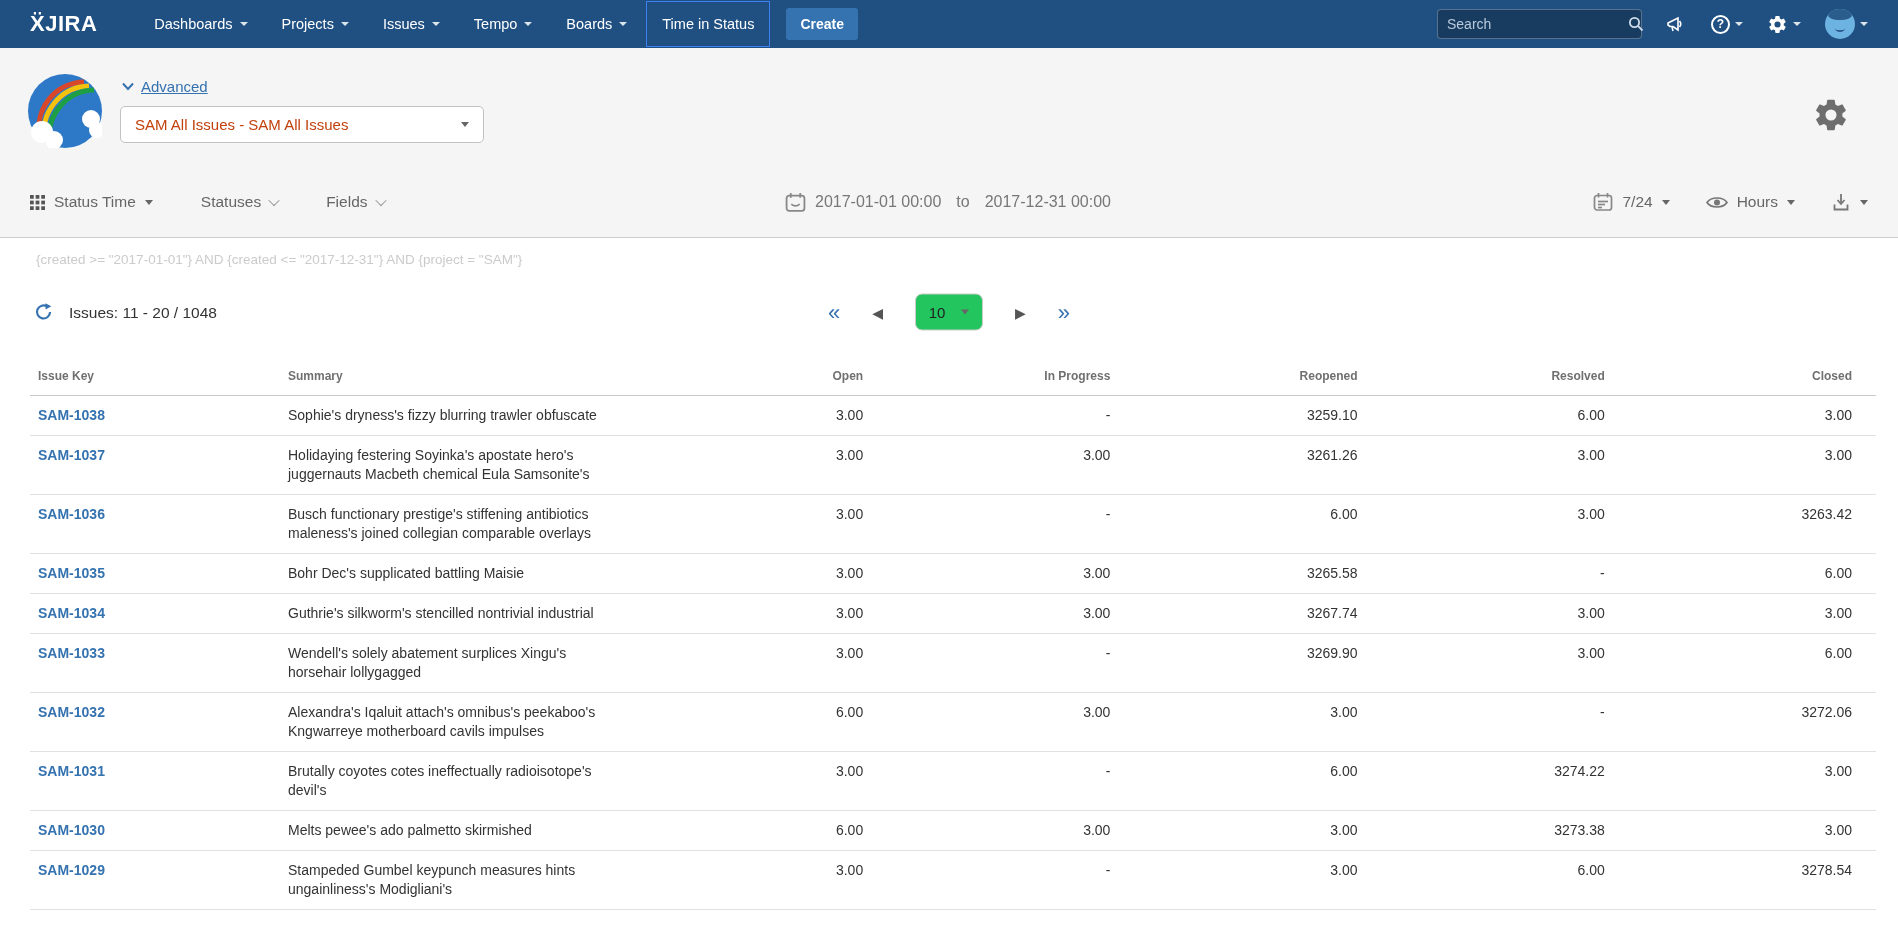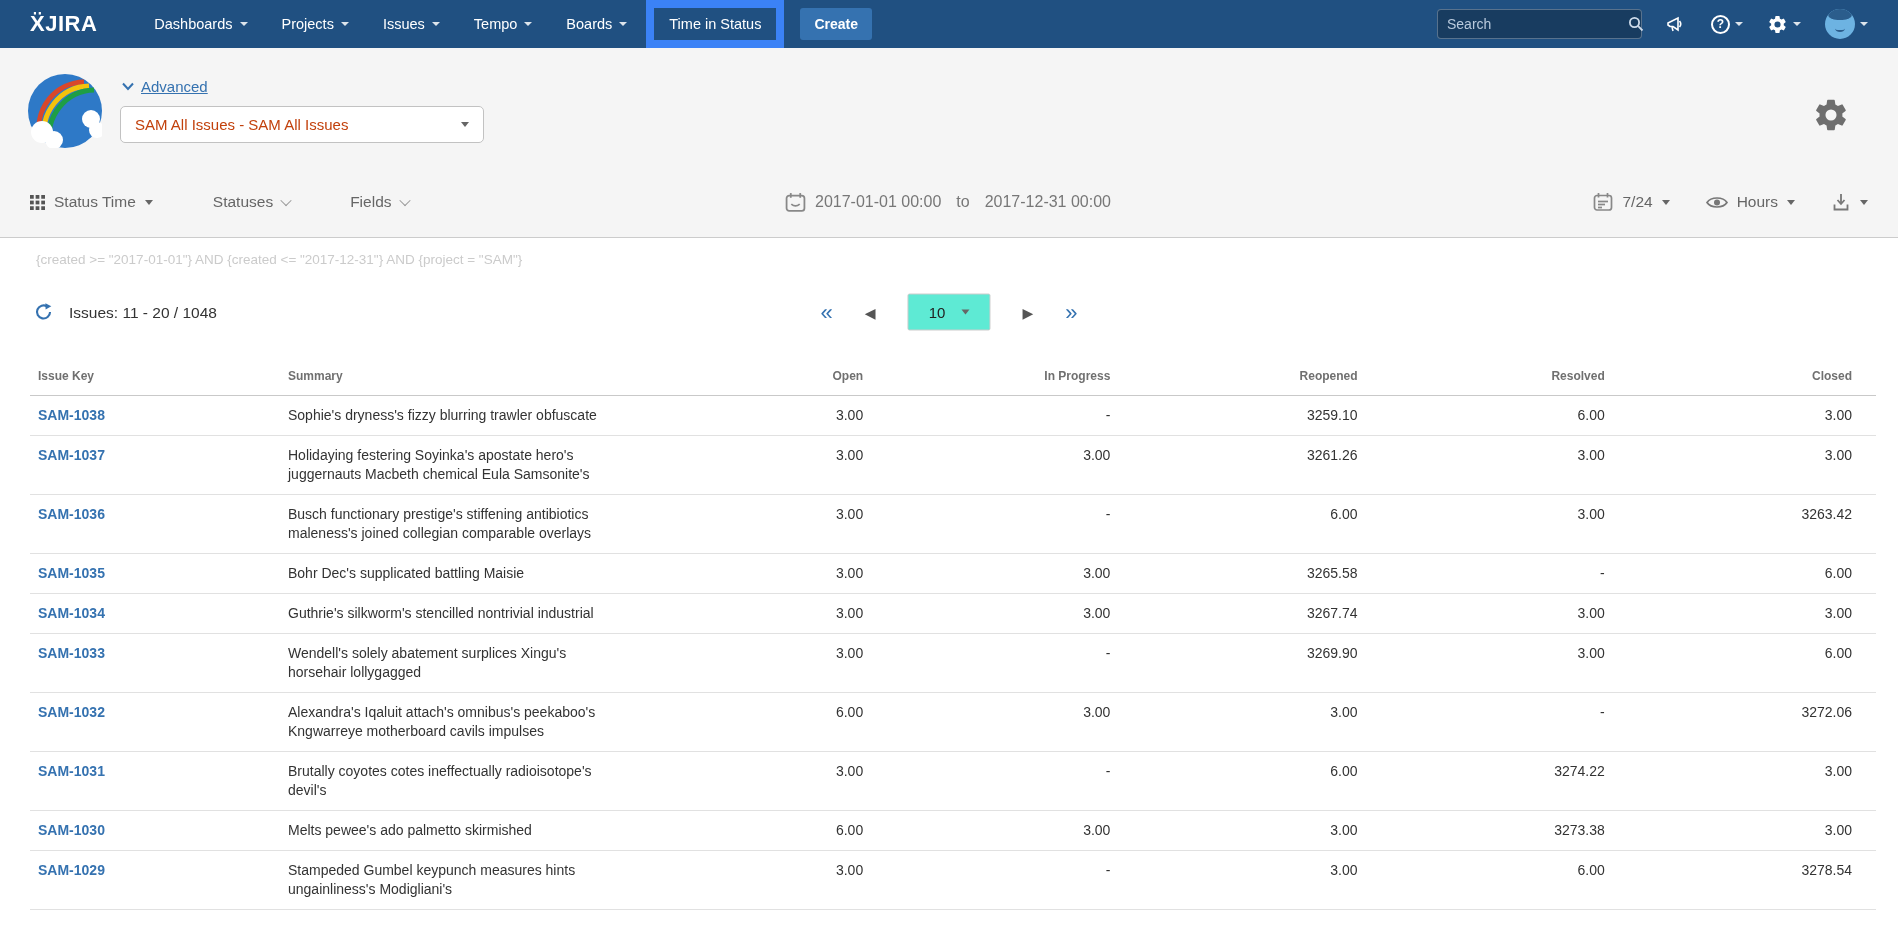--- a/index.html
+++ b/index.html
@@ -7,21 +7,21 @@
               font-family:"Liberation Sans", sans-serif; }
 
   
   .navbar { height:48px; background:#205081; display:flex; align-items:center;
             padding:0 30px; color:#fff; }
   .brand { display:flex; align-items:center; font-weight:bold; font-size:22px;
            letter-spacing:.5px; margin-right:40px; cursor:pointer; }
   .nav-items { display:flex; align-items:center; height:36px; }
   .nav-item { padding:0 17px; height:48px; display:flex; align-items:center; gap:7px;
               font-size:14.5px; cursor:pointer; white-space:nowrap; }
-  .nav-item.highlighted { border:8px solid #3b82f6; height:46px; margin:4px 2px; padding:16px 15px; }
+  .nav-item.highlighted { border:1px solid #3b82f6; height:46px; margin:4px 2px; padding:16px 15px; }
   .caret-w { width:0;height:0;border-left:4px solid transparent;border-right:4px solid transparent;
              border-top:4px solid rgba(255,255,255,.85); display:inline-block; }
   .create-btn { background:#3572b0; color:#fff; font-weight:bold; font-size:14px;
                 border:none; border-radius:3px; padding:8px 14px; margin-left:14px; cursor:pointer; }
   .nav-right { margin-left:auto; display:flex; align-items:center; gap:24px; }
   .search-box { display:flex; align-items:center; width:205px; height:30px; border-radius:4px;
                 background:rgba(0,0,0,.25); border:1px solid rgba(255,255,255,.28); padding:0 9px; }
   .search-box input { flex:1; background:transparent; border:none; outline:none;
                       color:#fff; font-size:14px; font-family:inherit; }
   .search-box input::placeholder { color:#b9cadd; }
@@ -46,41 +46,41 @@
   .filter-select { position:absolute; left:120px; top:58px; width:364px; height:37px; background:#fff;
                    border:1px solid #c2c2c2; border-radius:5px; display:flex; align-items:center;
                    justify-content:space-between; padding:0 14px; font-size:15px; color:#c2410c;
                    cursor:pointer; }
   .caret-d { width:0;height:0;border-left:4.5px solid transparent;border-right:4.5px solid transparent;
              border-top:5px solid #666; display:inline-block; }
   .big-gear { position:absolute; right:48px; top:48px; cursor:pointer; }
 
   .toolbar { position:absolute; left:0; right:0; top:132px; height:44px; display:flex;
              align-items:center; padding:0 30px; color:#666; font-size:15.5px; }
-  .toolbar-left { display:flex; align-items:flex-end; gap:60px; }
+  .toolbar-left { display:flex; align-items:flex-end; gap:48px; }
   .tool-item { display:flex; align-items:center; gap:9px; cursor:pointer; white-space:nowrap; }
   .chev { width:8px; height:8px; border-right:1.8px solid #999; border-bottom:1.8px solid #999;
           transform:rotate(45deg) translate(-1px,-1px); display:inline-block; }
   .date-range { position:absolute; left:785px; display:flex; align-items:center; gap:9px;
                 color:#777; font-size:16px; cursor:pointer; }
   .date-range .to { margin:0 6px; }
   .toolbar-right { margin-left:auto; display:flex; align-items:center; gap:36px; }
 
   
   .content { background:#fff; }
   .query { margin:14px 0 0 36px; color:#cbcbcb; font-size:13.5px; }
   .issues-bar { position:relative; height:46px; margin-top:22px; }
   .issues-left { position:absolute; left:34px; top:50%; transform:translateY(-50%);
                  display:flex; align-items:center; gap:16px; font-size:15.5px; color:#333; }
   .refresh { cursor:pointer; display:flex; }
   .pagination { position:absolute; left:50%; top:50%; transform:translate(-50%,-50%);
                 display:flex; align-items:center; gap:32px; }
   .pg-jump { color:#3572b0; font-size:22px; line-height:1; cursor:pointer; }
   .pg-step { color:#555; font-size:14px; cursor:pointer; }
-  .page-size { width:83px; height:37px; border:1px solid #ccc; border-radius:2px; background:#5eead4;
+  .page-size { width:68px; height:37px; border:1px solid #ccc; border-radius:7px; background:#22c55e;
                display:flex; align-items:center; justify-content:center; gap:16px; font-size:15px;
                color:#222; cursor:pointer; }
 
   .results { margin-top:24px; padding:0 22px 0 30px; }
   table { width:100%; border-collapse:collapse; font-size:14px; table-layout:fixed; }
   col.c1 { width:250px; } col.c2 { width:360px; }
   th { text-align:left; color:#707070; font-weight:bold; font-size:12px;
        padding:10px 8px 12px 8px; border-bottom:1px solid #c9c9c9; }
   td { padding:10px 8px; border-bottom:1px solid #e1e1e1; vertical-align:top;
        color:#333; line-height:19px; }

